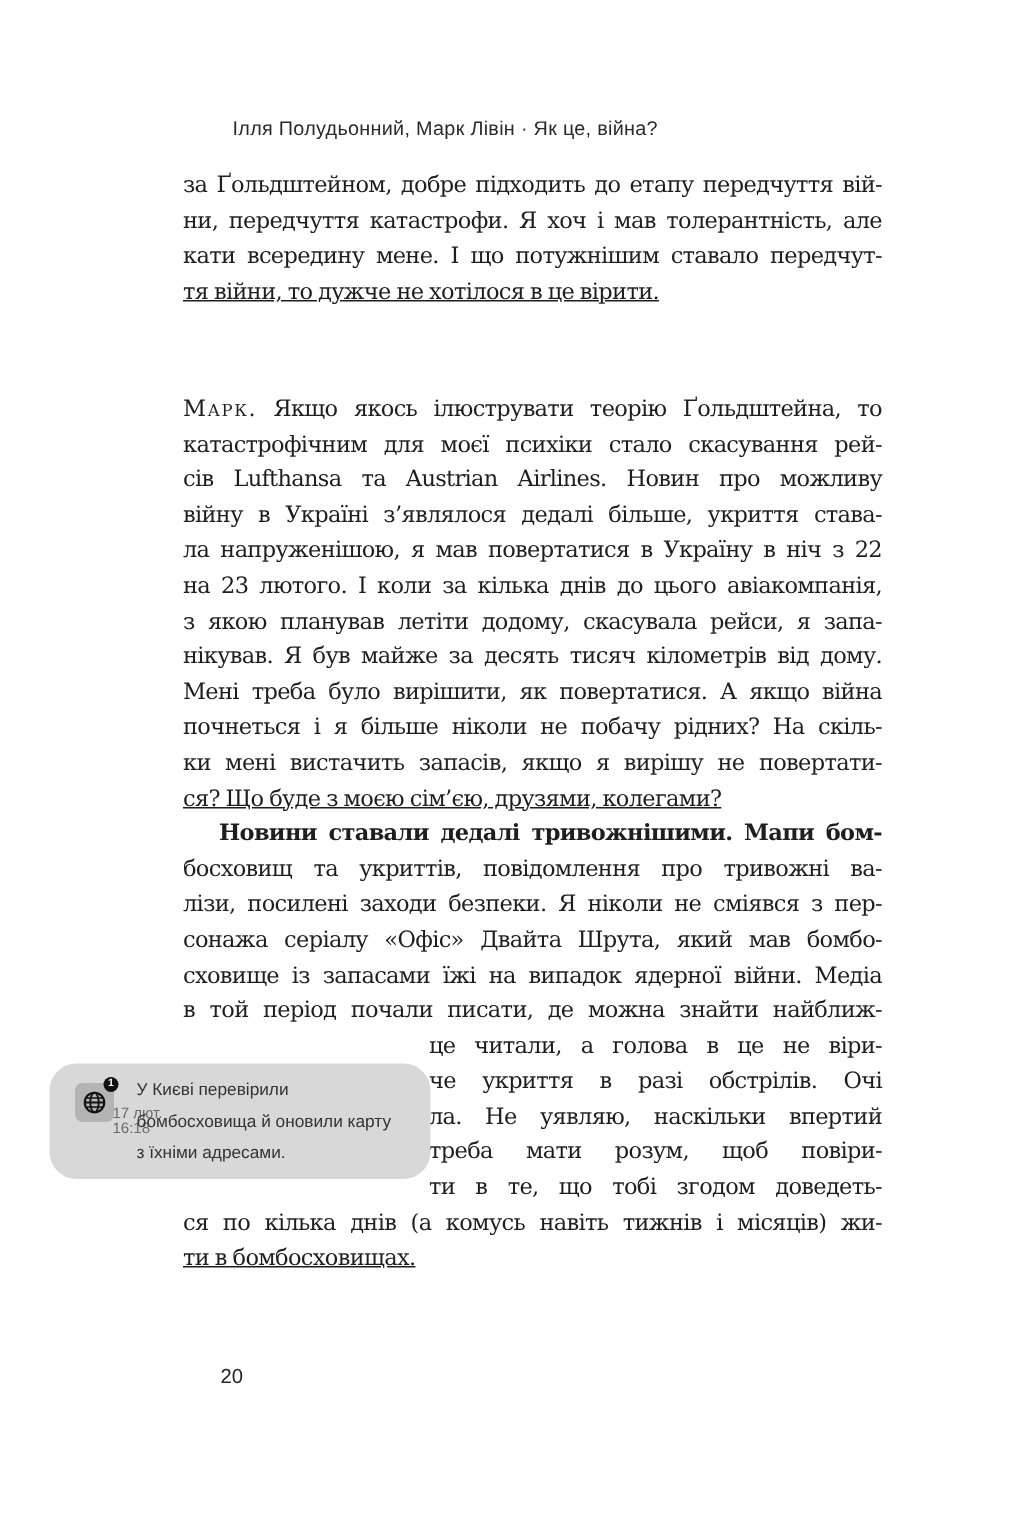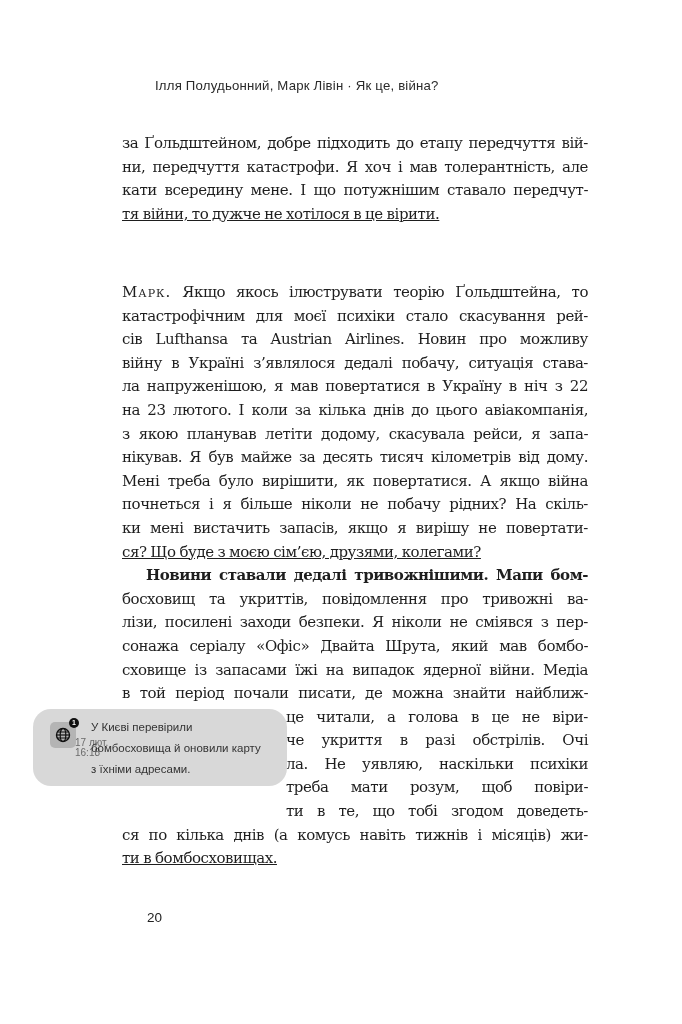--- a/index.html
+++ b/index.html
@@ -25,21 +25,20 @@
       white-space: nowrap;
     }
     .text-block {
       position: absolute;
       left: 122px;
       width: 466px;
       font-family: "DejaVu Serif", serif;
       font-size: 15px;
       line-height: 23.6px;
       color: #1e1e1e;
-      margin-top: 20px;
     }
     .line {
       display: block;
       white-space: nowrap;
       text-align: justify;
       text-align-last: justify;
       height: 23.6px;
       letter-spacing: -0.45px;
       word-spacing: -0.5px;
     }
@@ -139,38 +138,38 @@
   <span class="line">за Ґольдштейном, добре підходить до етапу передчуття вій-</span>
   <span class="line">ни, передчуття катастрофи. Я хоч і мав толерантність, але</span>
   <span class="line">кати всередину мене. І що потужнішим ставало передчут-</span>
   <span class="line last">тя війни, то дужче не хотілося в це вірити.</span>
 </div>
 
 <div class="text-block block2">
   <span class="line"><span class="speaker">Марк.</span><span> Якщо якось ілюструвати теорію Ґольдштейна, то</span></span>
   <span class="line">катастрофічним для моєї психіки стало скасування рей-</span>
   <span class="line">сів Lufthansa та Austrian Airlines. Новин про можливу</span>
-  <span class="line">війну в Україні з’являлося дедалі побачу, ситуація става-</span>
+  <span class="line">війну в Україні з’являлося дедалі більше, укриття става-</span>
   <span class="line">ла напруженішою, я мав повертатися в Україну в ніч з 22</span>
   <span class="line">на 23 лютого. І коли за кілька днів до цього авіакомпанія,</span>
   <span class="line">з якою планував летіти додому, скасувала рейси, я запа-</span>
   <span class="line">нікував. Я був майже за десять тисяч кілометрів від дому.</span>
   <span class="line">Мені треба було вирішити, як повертатися. А якщо війна</span>
   <span class="line">почнеться і я більше ніколи не побачу рідних? На скіль-</span>
   <span class="line">ки мені вистачить запасів, якщо я вирішу не повертати-</span>
   <span class="line last">ся? Що буде з моєю сім’єю, друзями, колегами?</span>
   <span class="line indent">Новини ставали дедалі тривожнішими. Мапи бом-</span>
   <span class="line">босховищ та укриттів, повідомлення про тривожні ва-</span>
   <span class="line">лізи, посилені заходи безпеки. Я ніколи не сміявся з пер-</span>
   <span class="line">сонажа серіалу «Офіс» Двайта Шрута, який мав бомбо-</span>
   <span class="line">сховище із запасами їжі на випадок ядерної війни. Медіа</span>
   <span class="line">в той період почали писати, де можна знайти найближ-</span>
   <span class="line narrow">це читали, а голова в це не віри-</span>
   <span class="line narrow">че укриття в разі обстрілів. Очі</span>
-  <span class="line narrow">ла. Не уявляю, наскільки психіки</span>
+  <span class="line narrow">ла. Не уявляю, наскільки впертий</span>
   <span class="line narrow">треба мати розум, щоб повіри-</span>
   <span class="line narrow">ти в те, що тобі згодом доведеть-</span>
   <span class="line">ся по кілька днів (а комусь навіть тижнів і місяців) жи-</span>
   <span class="line last">ти в бомбосховищах.</span>
 </div>
 
 <div class="notification">
   <div class="notif-app-icon">
     <svg width="16" height="16" viewBox="0 0 16 16">
       <circle cx="8" cy="8" r="6.5" fill="none" stroke="#111" stroke-width="1.4"></circle>

